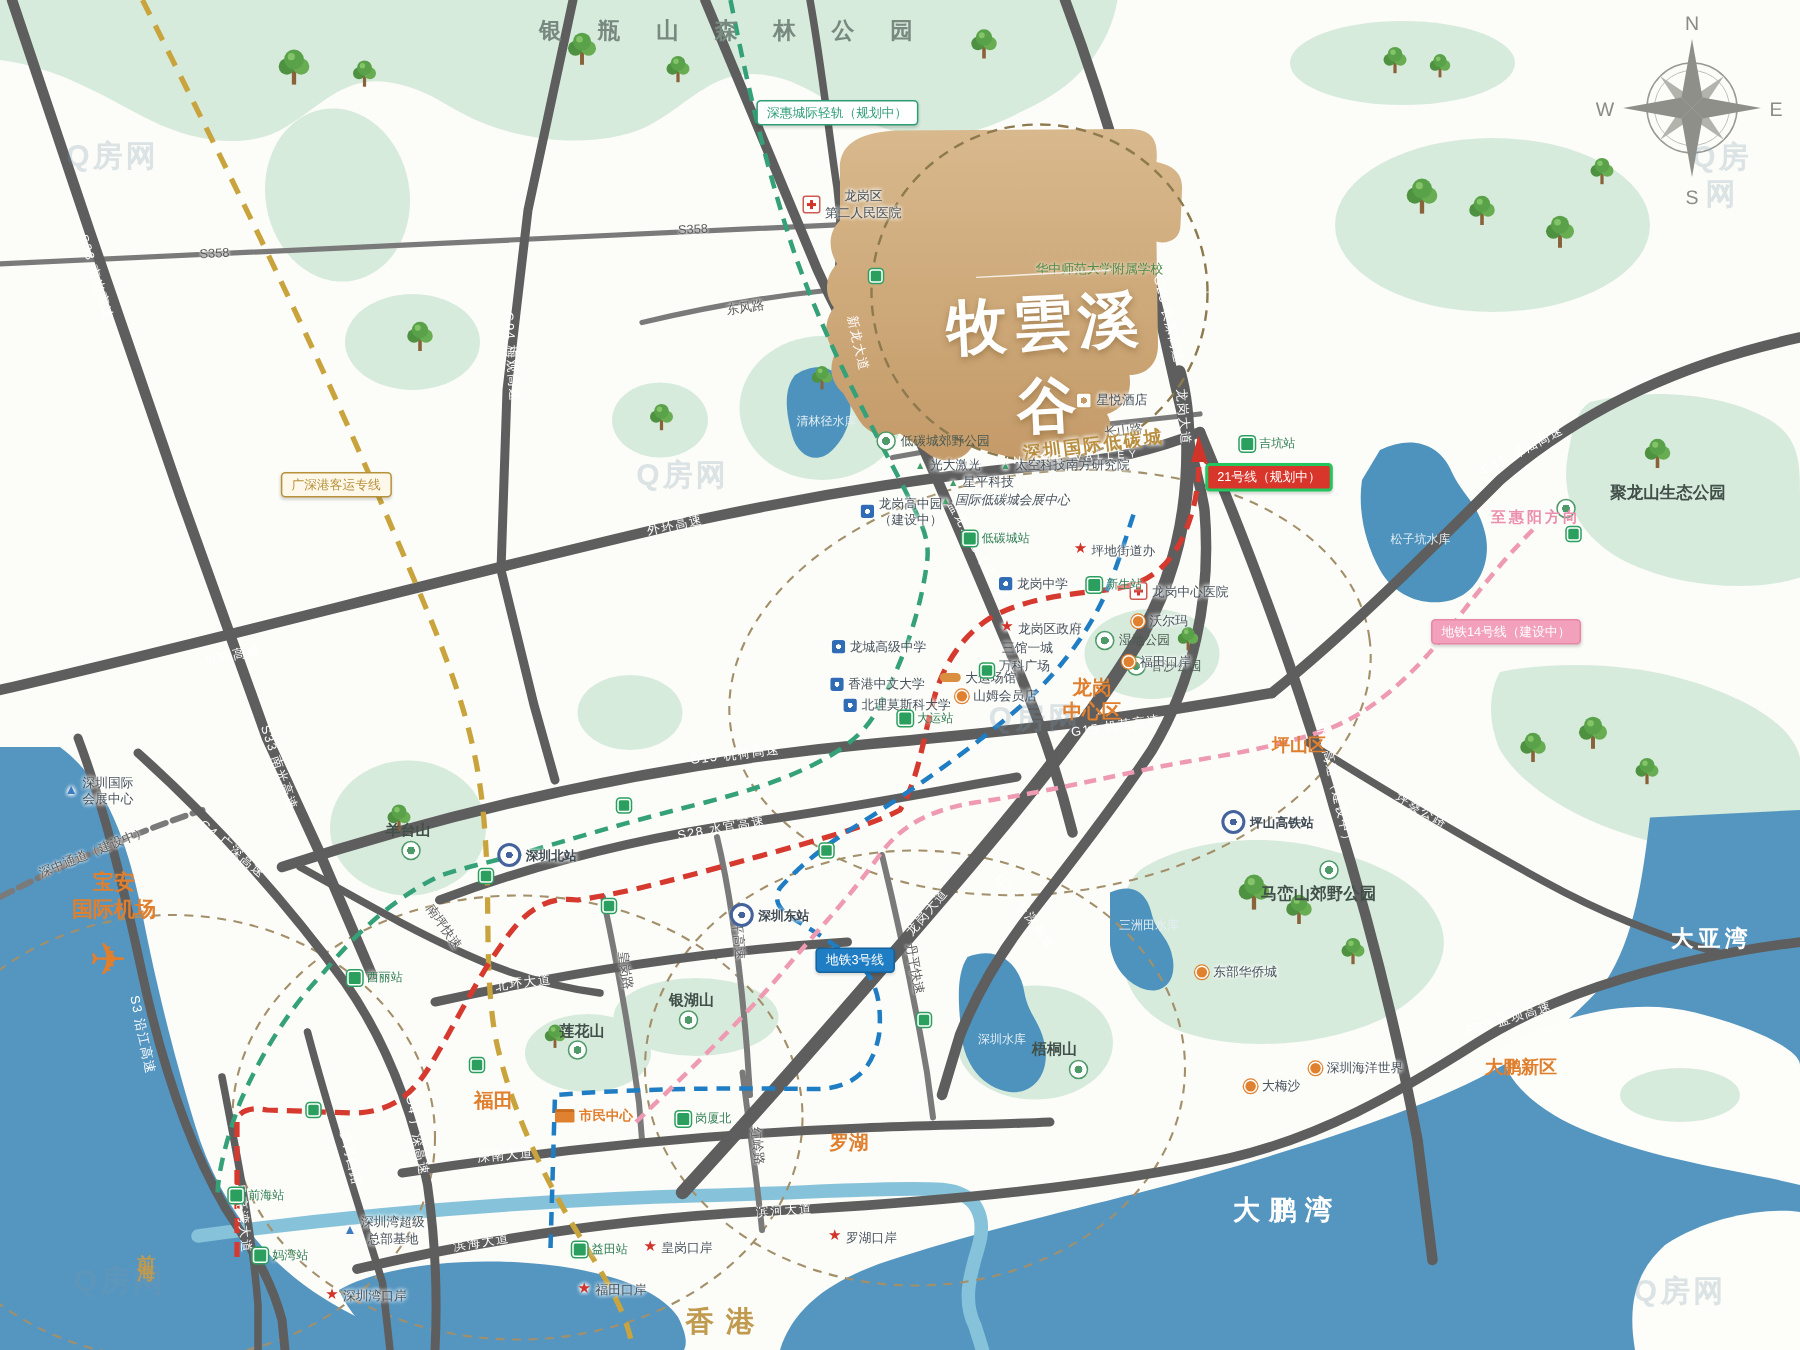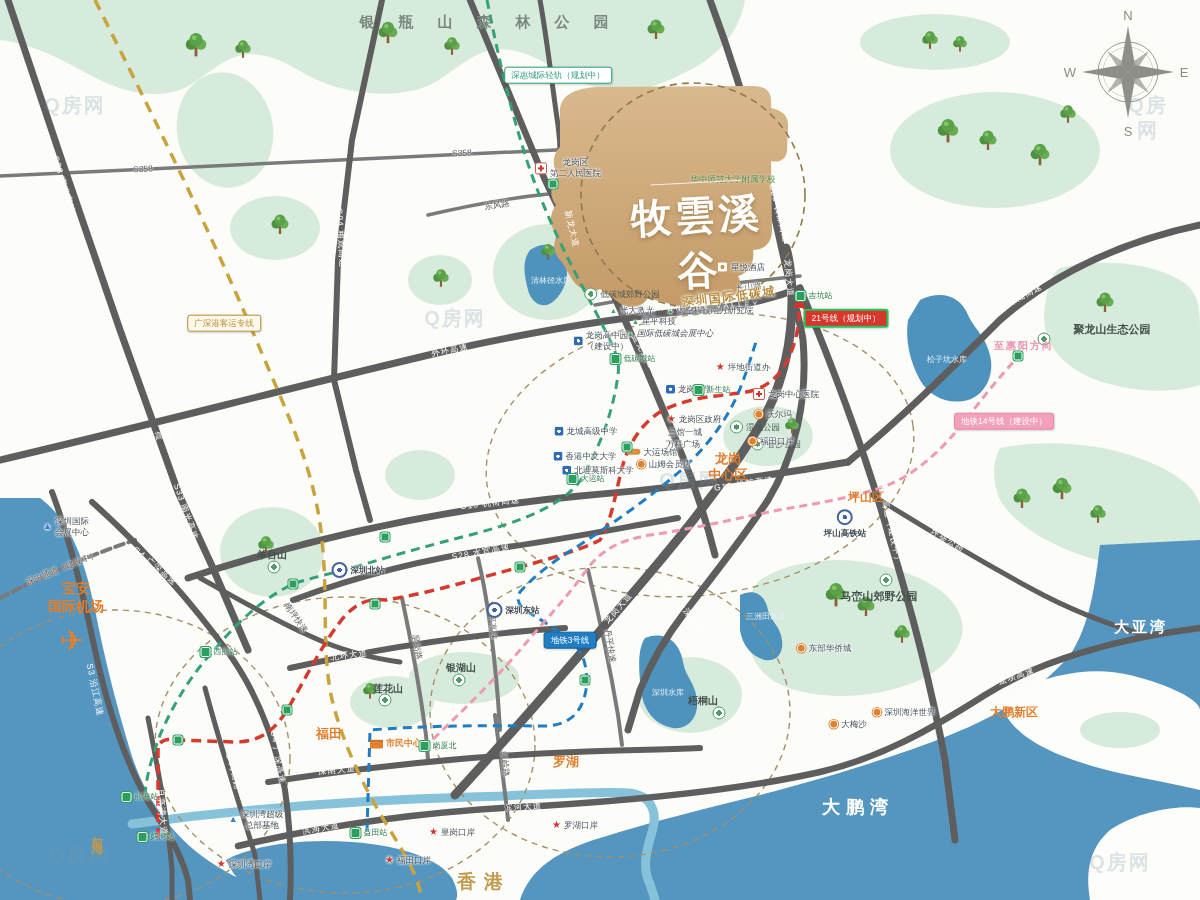--- a/index.html
+++ b/index.html
@@ -21,21 +21,21 @@
   .water-lg2{font-size:15px;font-weight:bold;color:#fff;letter-spacing:3px;white-space:nowrap;z-index:18;}
   .water-sm{font-size:8px;color:#e4eff5;z-index:18;white-space:nowrap;}
   .park-lg{font-size:11px;font-weight:bold;color:#42504a;white-space:nowrap;z-index:16;}
   .park-md{font-size:10px;font-weight:bold;color:#42504a;white-space:nowrap;z-index:16;}
   .park-sm{font-size:8.5px;color:#4a5a52;white-space:nowrap;z-index:16;}
   .road{font-size:8.5px;color:#fff;letter-spacing:1px;white-space:nowrap;z-index:15;}
   .road-dark{font-size:8.5px;color:#5a5a5a;white-space:nowrap;text-shadow:0 0 2px #fff,0 0 2px #fff;z-index:15;}
   .poi{font-size:8.5px;color:#47525a;text-shadow:0 0 3px #fff,0 0 3px #fff,0 0 3px #fff;z-index:20;}
   .poi-green{font-size:8.5px;color:#4d8a45;text-shadow:0 0 3px #fff;z-index:20;}
   .poi-orange{font-size:9px;font-weight:bold;color:#e07f2e;text-shadow:0 0 3px #fff;z-index:20;}
-  .sta{font-size:8px;color:#2e7d4f;text-shadow:0 0 3px #fff,0 0 3px #fff;z-index:25;}
+  .sta{font-size:8px;color:#2e7d4f;text-shadow:0 0 3px #fff,0 0 3px #fff;z-index:25;margin-left:31px;}
   .sta-rail{font-size:8.5px;font-weight:bold;color:#3f4a52;text-shadow:0 0 3px #fff,0 0 3px #fff;z-index:25;}
   .pink-text{font-size:10px;font-weight:bold;color:#ec8fae;letter-spacing:2px;white-space:nowrap;z-index:25;}
   .wm{font-size:20px;font-weight:bold;color:rgba(125,150,170,0.25);letter-spacing:2px;z-index:8;white-space:nowrap;}
   .badge-green,.badge-gold,.badge-red,.badge-blue,.badge-pink{font-size:8.5px;white-space:nowrap;padding:2px 6px;border-radius:3px;z-index:30;box-shadow:0 1px 2px rgba(0,0,0,.15);}
   .badge-green{background:#fff;color:#2e9e77;border:1px solid #2e9e77;}
   .badge-gold{background:#fdf8ea;color:#b8923a;border:1px solid #b8923a;}
   .badge-red{background:#d8352b;color:#fff;border:2px solid #22c55e;}
   .badge-blue{background:#1f7dc4;color:#fff;border:1px solid #16639e;}
   .badge-pink{background:#f2a0bb;color:#fff;border:1px solid #e887a8;}
   .mk{display:inline-block;flex:none;line-height:1;}
@@ -476,21 +476,21 @@
       <div class="lbl pink-text" style="left: 1024px; top: 346px; transform: translate(-50%, -50%);">
         <span class="tx">至惠阳方向</span>
       </div>
       <div class="lbl poi-green" style="left: 733px; top: 179px; transform: translate(-50%, -50%);">
         <span class="tx">华中师范大学附属学校</span>
       </div>
       <div class="lbl poi" style="left: 741px; top: 267px; transform: translate(-50%, -50%);">
         <span class="mk mk-hotel"></span>
         <span class="tx">星悦酒店</span>
       </div>
-      <div class="lbl poi" style="left: 568px; top: 136px; transform: translate(-50%, -50%); margin-top: 32px;">
+      <div class="lbl poi" style="left: 568px; top: 136px; transform: translate(-50%, -50%);">
         <span class="mk mk-cross"></span>
         <span class="tx">龙岗区
 第二人民医院</span>
       </div>
       <div class="lbl poi" style="left: 632px; top: 310px; transform: translate(-50%, -50%);">
         <span class="mk mk-tri-green"></span>
         <span class="tx">光大激光</span>
       </div>
       <div class="lbl poi" style="left: 710px; top: 310px; transform: translate(-50%, -50%);">
         <span class="mk mk-tri-green"></span>
@@ -630,21 +630,21 @@
         <span class="tx">新生站</span>
       </div>
       <div class="lbl sta-rail" style="left: 358px; top: 570px; transform: translate(-50%, -50%);">
         <span class="mk mk-rail"></span>
         <span class="tx">深圳北站</span>
       </div>
       <div class="lbl sta-rail" style="left: 513px; top: 610px; transform: translate(-50%, -50%);">
         <span class="mk mk-rail"></span>
         <span class="tx">深圳东站</span>
       </div>
-      <div class="lbl sta-rail" style="left: 845px; top: 524px; transform: translate(-50%, -50%); flex-direction: column;">
+      <div class="lbl sta-rail" style="left: 845px; top: 548px; transform: translate(-50%, -50%);">
         <span class="mk mk-rail"></span>
         <span class="tx">坪山高铁站</span>
       </div>
       <div class="lbl sta" style="left: 178px; top: 740px; transform: translate(-50%, -50%);">
         <span class="mk mk-dot-line"></span>
       </div>
       <div class="lbl sta" style="left: 287px; top: 710px; transform: translate(-50%, -50%);">
         <span class="mk mk-dot-line"></span>
       </div>
       <div class="lbl sta" style="left: 375px; top: 604px; transform: translate(-50%, -50%);">

